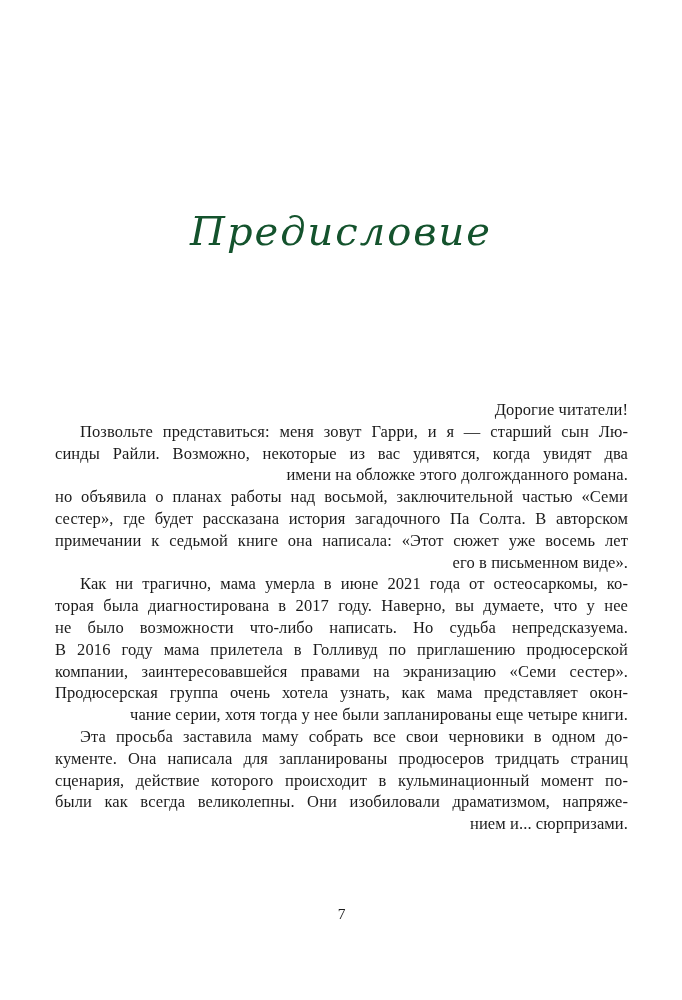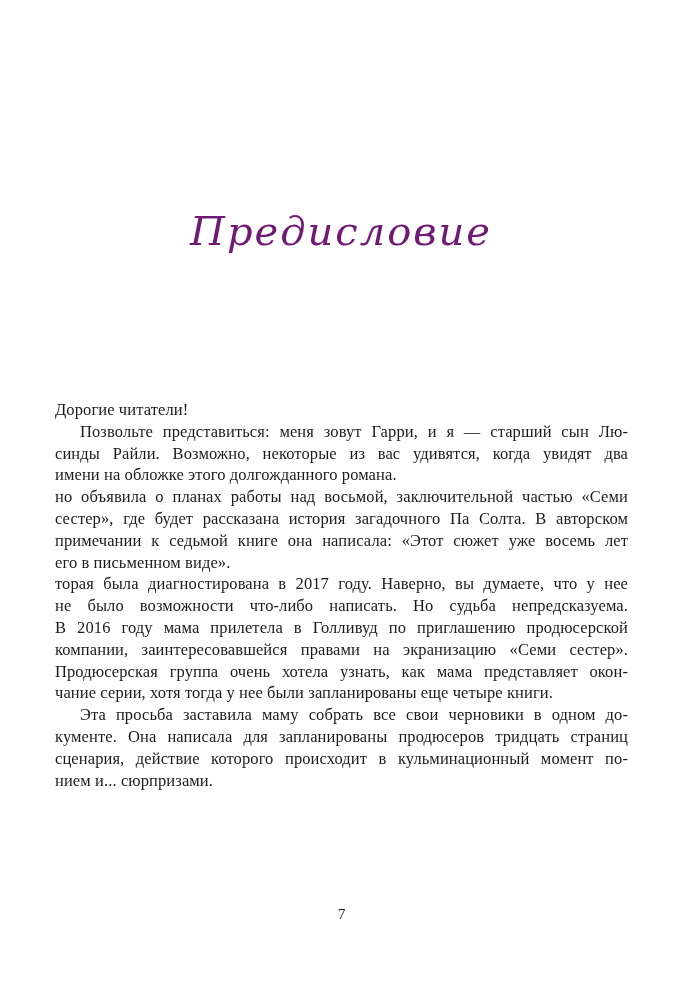--- a/index.html
+++ b/index.html
@@ -21,21 +21,21 @@
     top: 205px;
     left: 0;
     right: 0;
     text-align: center;
     font-family: "DejaVu Serif", "Liberation Serif", serif;
     font-style: italic;
     font-weight: 400;
     font-size: 40px;
     line-height: 1.3;
     letter-spacing: 2px;
-    color: #701a75;
+    color: #14532d;
   }
   .body-text {
     position: absolute;
     top: 399px;
     left: 55px;
     width: 573px;
     font-size: 16.5px;
     line-height: 21.8px;
     letter-spacing: 0.1px;
     color: #1b1b1b;
@@ -45,21 +45,21 @@
     height: 21.8px;
     overflow: hidden;
     text-align: justify;
   }
   .line::after {
     content: "";
     display: inline-block;
     width: 100%;
     height: 0;
   }
-  .line.last { text-align: left; }
+  .line.last { text-align: right; }
   .line.last::after { content: none; }
   .paragraph.indented .line.first { text-indent: 25px; }
   .page-number {
     position: absolute;
     top: 905px;
     left: 55px;
     width: 573px;
     text-align: center;
     font-size: 15.5px;
     color: #1b1b1b;
@@ -80,29 +80,31 @@
         <div class="line">синды Райли. Возможно, некоторые из вас удивятся, когда увидят два</div>
         <div class="line last">имени на обложке этого долгожданного романа.</div>
       </div>
       <div class="paragraph indented">
         <div class="line">но объявила о планах работы над восьмой, заключительной частью «Семи</div>
         <div class="line">сестер», где будет рассказана история загадочного Па Солта. В авторском</div>
         <div class="line">примечании к седьмой книге она написала: «Этот сюжет уже восемь лет</div>
         <div class="line last">его в письменном виде».</div>
       </div>
       <div class="paragraph indented">
+        <div class="line first">Как ни трагично, мама умерла в июне 2021 года от остеосаркомы, ко-</div>
         <div class="line">торая была диагностирована в 2017 году. Наверно, вы думаете, что у нее</div>
         <div class="line">не было возможности что-либо написать. Но судьба непредсказуема.</div>
         <div class="line">В 2016 году мама прилетела в Голливуд по приглашению продюсерской</div>
         <div class="line">компании, заинтересовавшейся правами на экранизацию «Семи сестер».</div>
         <div class="line">Продюсерская группа очень хотела узнать, как мама представляет окон-</div>
         <div class="line last">чание серии, хотя тогда у нее были запланированы еще четыре книги.</div>
       </div>
       <div class="paragraph indented">
         <div class="line first">Эта просьба заставила маму собрать все свои черновики в одном до-</div>
         <div class="line">кументе. Она написала для запланированы продюсеров тридцать страниц</div>
         <div class="line">сценария, действие которого происходит в кульминационный момент по-</div>
+        <div class="line">были как всегда великолепны. Они изобиловали драматизмом, напряже-</div>
         <div class="line last">нием и... сюрпризами.</div>
       </div>
     </div>
 
   <div class="page-number">7</div>
 </div>
 
 </body></html>

